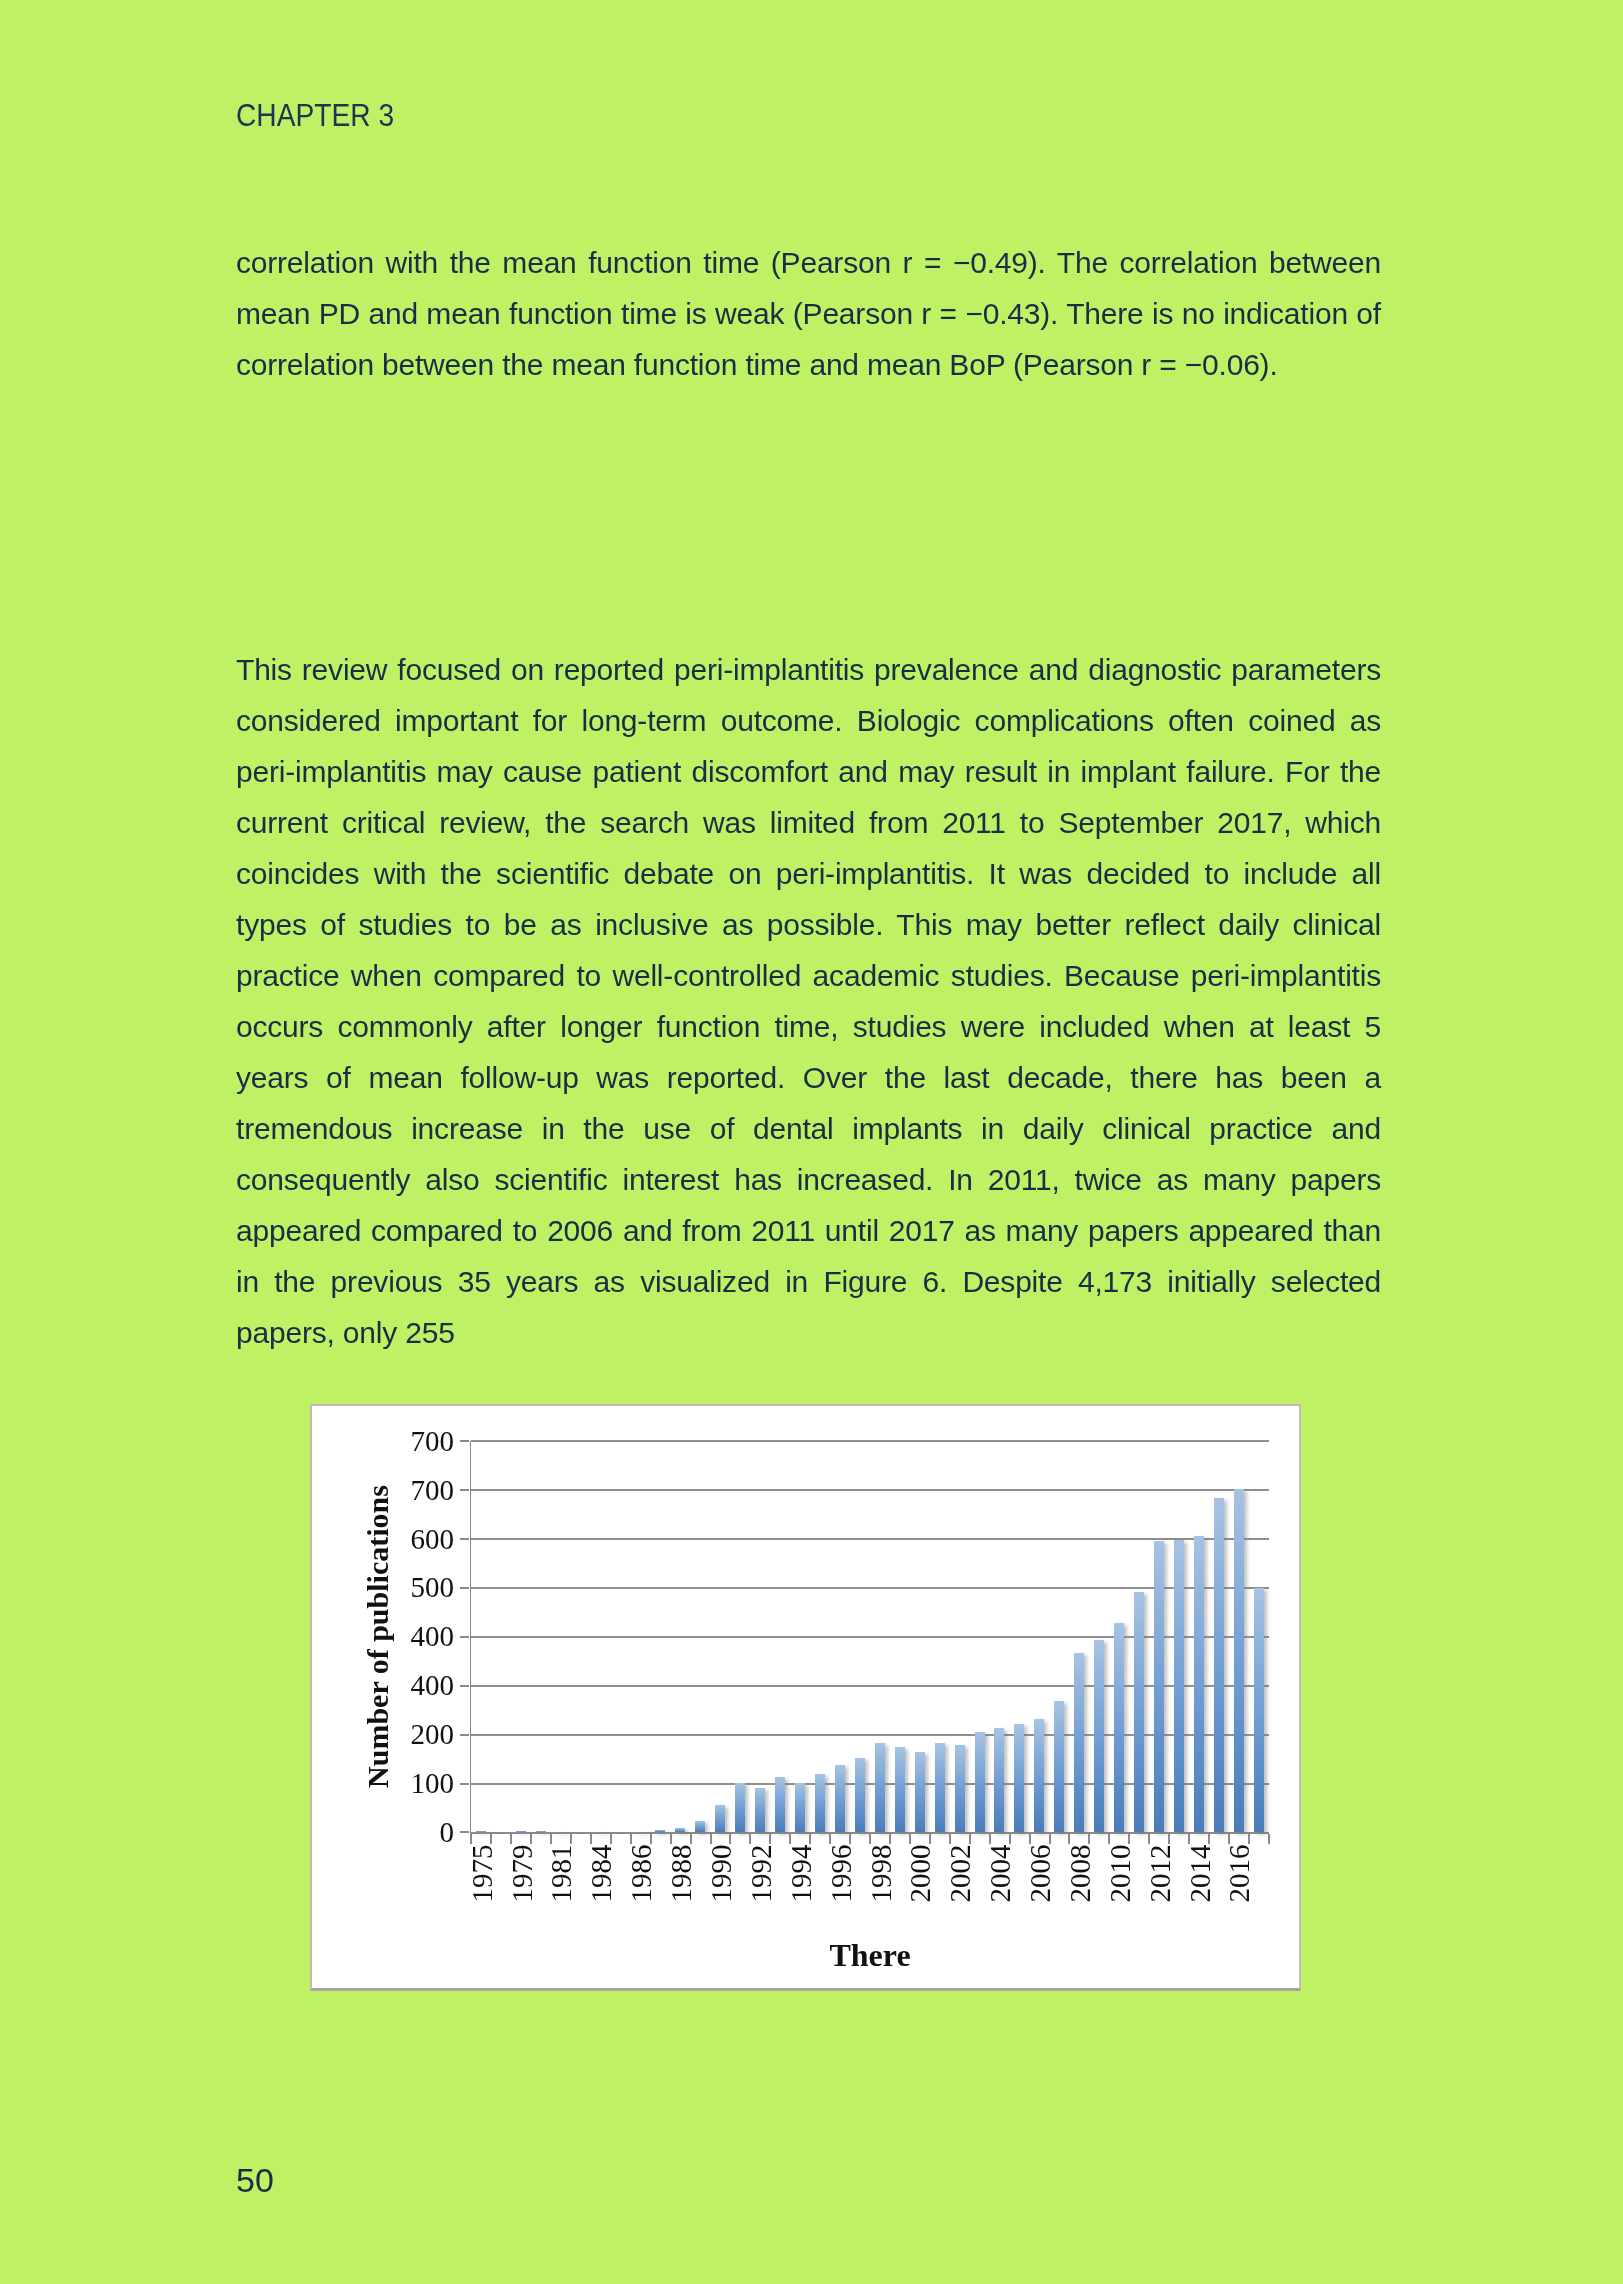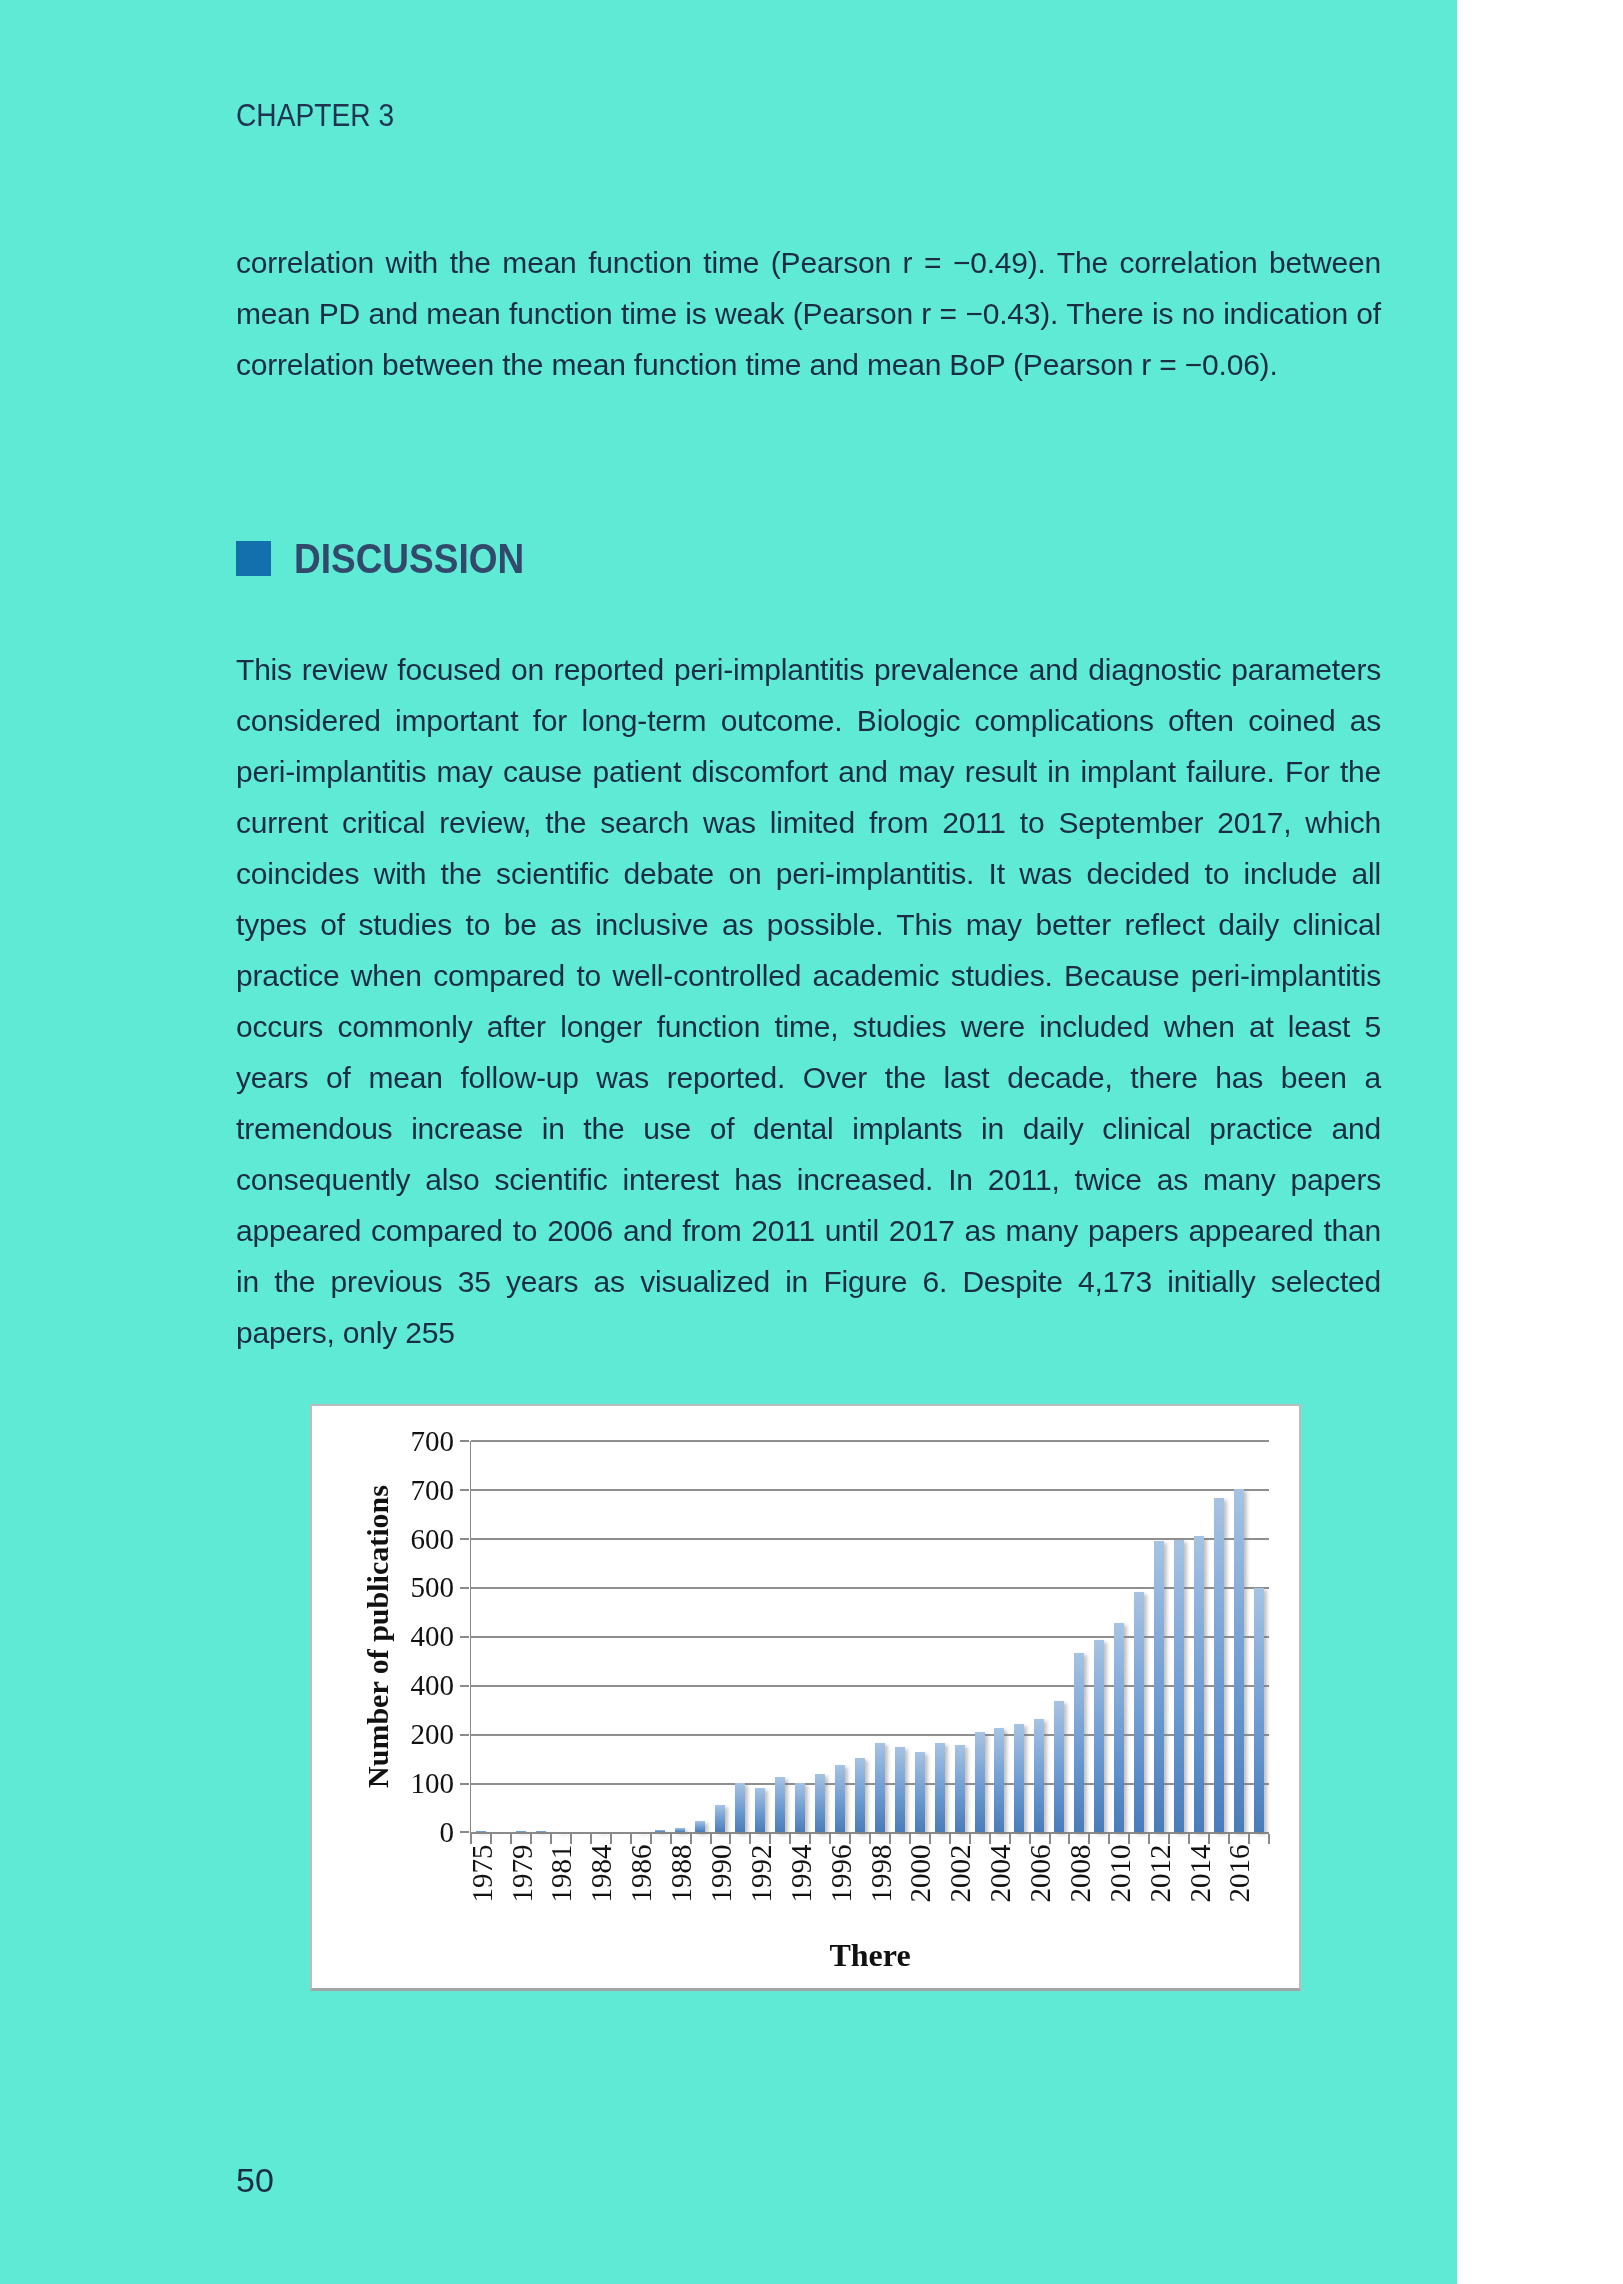--- a/index.html
+++ b/index.html
@@ -1,16 +1,16 @@
 <!DOCTYPE html>
 <html style="font-size:12px"><head>
 <meta charset="utf-8">
 <style>
   html,body{margin:0;padding:0;background:#ffffff;}
-  .page{position:relative;width:1457px;height:2284px;background:#5eead4;overflow:hidden;
+  .page{position:relative;width:1623px;height:2284px;background:#bef264;overflow:hidden;
         font-family:"Liberation Sans",sans-serif;color:#1c2c45;}
   .chapter{position:absolute;left:236px;top:97px;font-size:32px;font-weight:400;
            color:#203351;transform:scaleX(0.88);transform-origin:left;letter-spacing:0px;}
   .body-par{position:absolute;left:236px;width:1145px;font-size:30px;line-height:51px;
             text-align:justify;color:#1c2c45;margin:0;letter-spacing:-0.2px;}
   .p1{top:237px;}
   .p2{top:644px;}
   .section-heading{position:absolute;left:236px;top:534px;display:flex;align-items:center;}
   .bullet{width:35px;height:35px;display:inline-block;margin-right:23px;}
   .heading-text{font-size:43px;font-weight:bold;color:#33496c;transform:scaleX(0.86);
@@ -39,24 +39,20 @@
 </style>
 </head>
 <body>
 
 <div class="page">
 
   <div class="chapter">CHAPTER 3</div>
 
   <p class="body-par p1">correlation with the mean function time (Pearson r = −0.49). The correlation between mean PD and mean function time is weak (Pearson r = −0.43). There is no indication of correlation between the mean function time and mean BoP (Pearson r = −0.06).</p>
 
-  <div class="section-heading">
-    <span class="bullet" style="background: rgb(20, 112, 173);"></span>
-    <span class="heading-text">DISCUSSION</span>
-  </div>
 
   <p class="body-par p2">This review focused on reported peri-implantitis prevalence and diagnostic parameters considered important for long-term outcome. Biologic complications often coined as peri-implantitis may cause patient discomfort and may result in implant failure. For the current critical review, the search was limited from 2011 to September 2017, which coincides with the scientific debate on peri-implantitis. It was decided to include all types of studies to be as inclusive as possible. This may better reflect daily clinical practice when compared to well-controlled academic studies. Because peri-implantitis occurs commonly after longer function time, studies were included when at least 5 years of mean follow-up was reported. Over the last decade, there has been a tremendous increase in the use of dental implants in daily clinical practice and consequently also scientific interest has increased. In 2011, twice as many papers appeared compared to 2006 and from 2011 until 2017 as many papers appeared than in the previous 35 years as visualized in Figure 6. Despite 4,173 initially selected papers, only 255</p>
 
   <div class="chart-box">
     <div class="plot" id="plot">
       <div class="axis-title-y">Number of publications</div>
     <div class="gridline" style="top: 342px; background: rgb(143, 143, 143);"></div>
         <div class="gridline" style="top: 293px; background: rgb(143, 143, 143);"></div>
         <div class="gridline" style="top: 244px; background: rgb(143, 143, 143);"></div>
         <div class="gridline" style="top: 195px; background: rgb(143, 143, 143);"></div>

